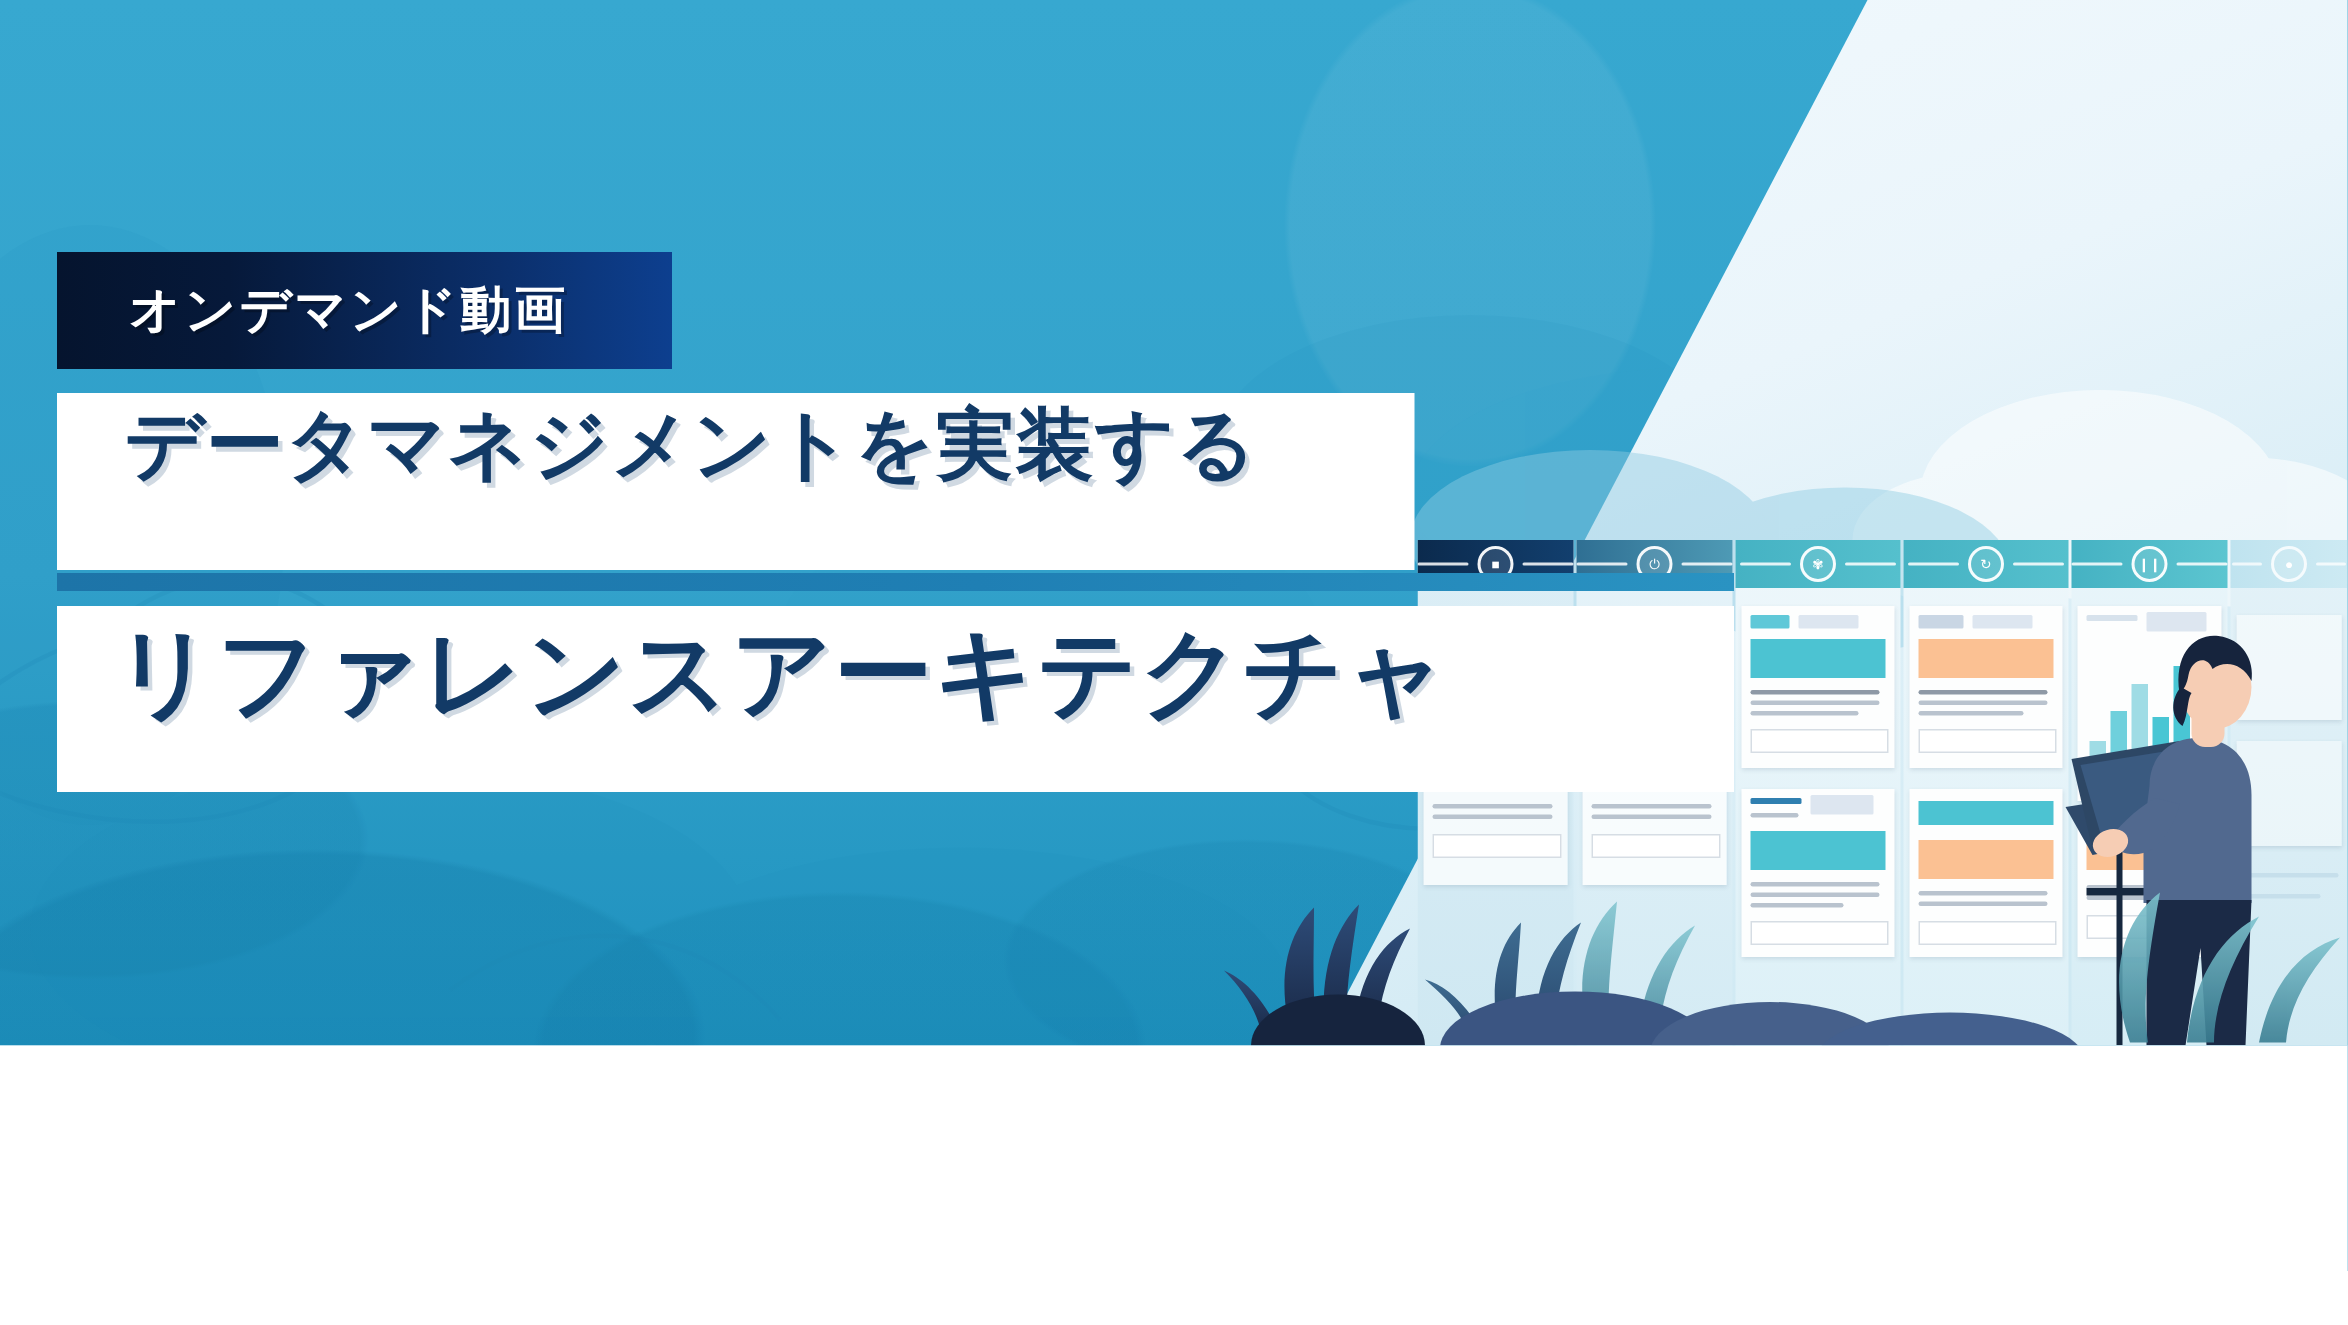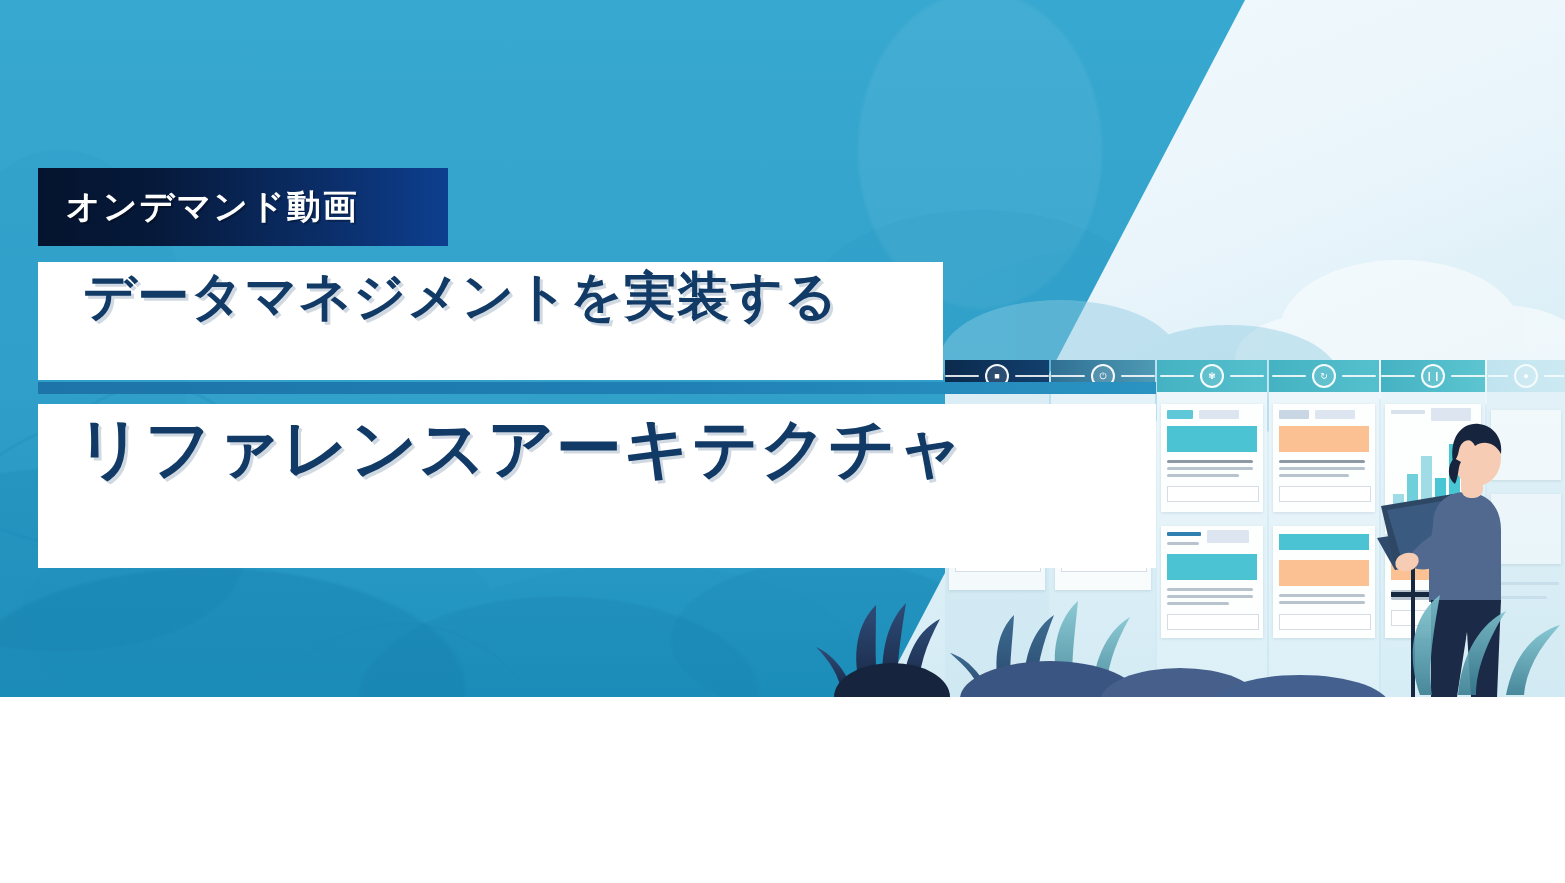--- a/index.html
+++ b/index.html
@@ -45,26 +45,26 @@
   .line{position:absolute;height:3px;background:#b9c3ce;border-radius:2px;}
   .inputbox{position:absolute;height:14px;border:1px solid #d6dde4;background:#fff;}
 
   
   .foliage{position:absolute;left:0;bottom:0;width:1565px;height:140px;}
 
   
   .badge{position:absolute;left:38px;top:168px;width:410px;height:78px;
      background:linear-gradient(90deg,#05142e 0%,#06193a 28%,#0b2f6b 72%,#0d3f8f 100%);
      display:flex;align-items:center;}
-  .badge span{color:#fff;font-size:34px;font-weight:700;letter-spacing:2px;margin-left:28px;
+  .badge span{color:#fff;font-size:34px;font-weight:700;letter-spacing:2px;margin-left:48px;
      text-shadow:2px 2px 0 rgba(0,0,0,.25);}
 
   .tbox{position:absolute;background:#ffffff;display:flex;align-items:flex-start;}
   .tbox1{left:38px;top:262px;width:905px;height:118px;}
-  .tbox2{left:38px;top:404px;width:1118px;height:164px;font-family:Liberation Mono, monospace;}
+  .tbox2{left:38px;top:404px;width:1118px;height:124px;font-family:Liberation Mono, monospace;}
   .tbox span{color:#123a66;font-weight:700;letter-spacing:1px;
      text-shadow:3px 3px 0 rgba(150,170,190,.45);}
   .tbox1 span{font-size:52px;margin-left:45px;}
   .tbox2 span{font-size:66px;margin-left:38px;}
 
   .accent{position:absolute;left:38px;top:382px;width:1118px;height:12px;
      background:linear-gradient(90deg,#1d74a8 0%,#1f7fb4 55%,#2a93c2 100%);}
 
   
   .footer{position:absolute;left:0;top:697px;width:1565px;height:186px;background:#fff;}

